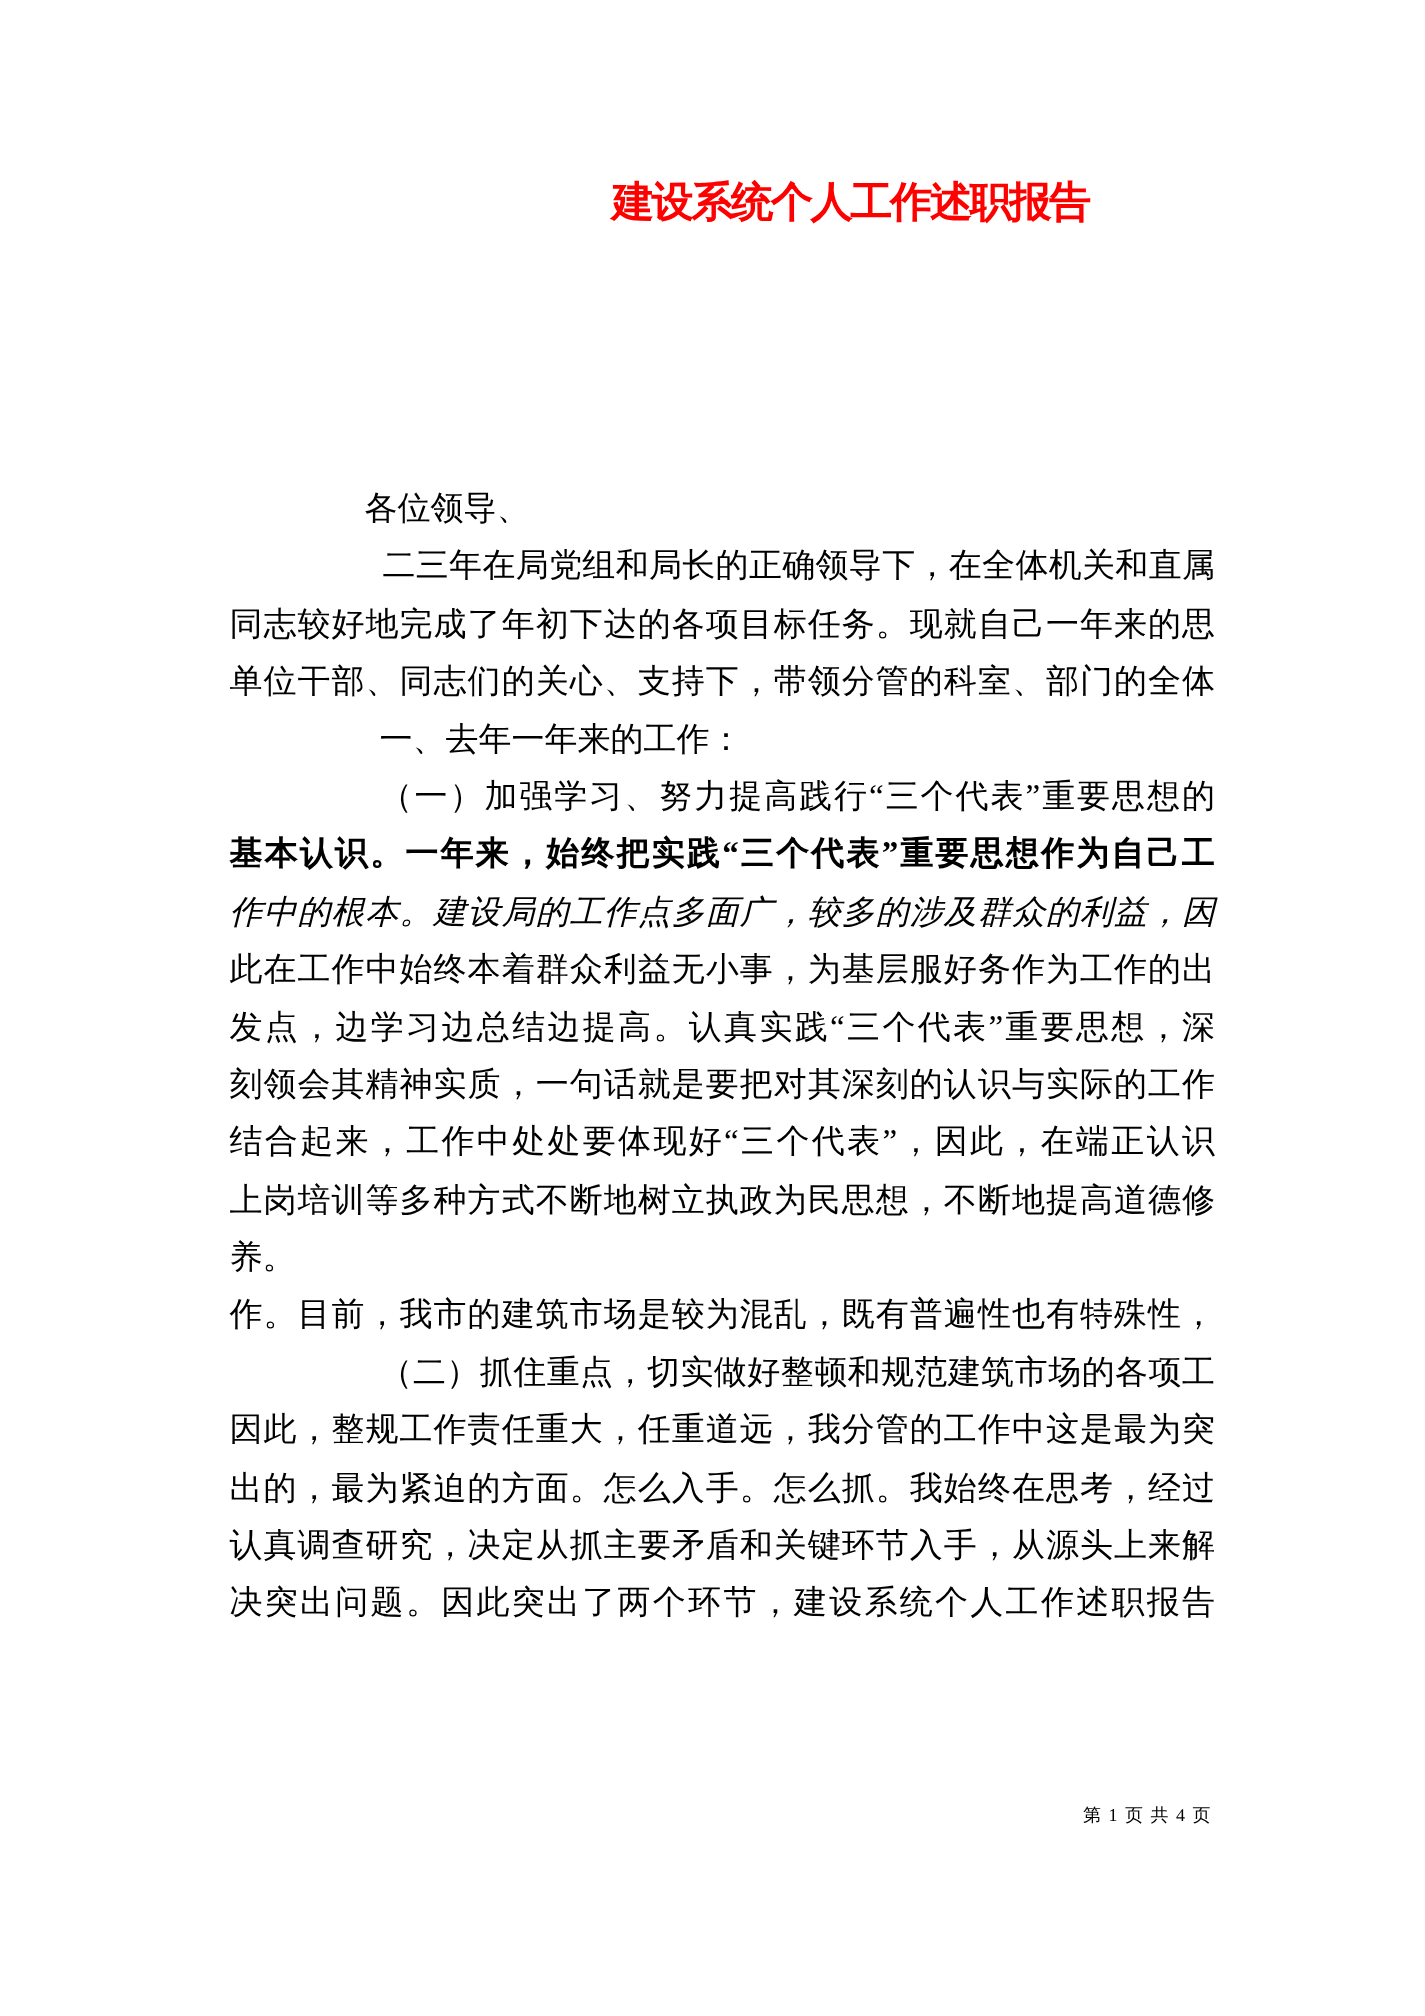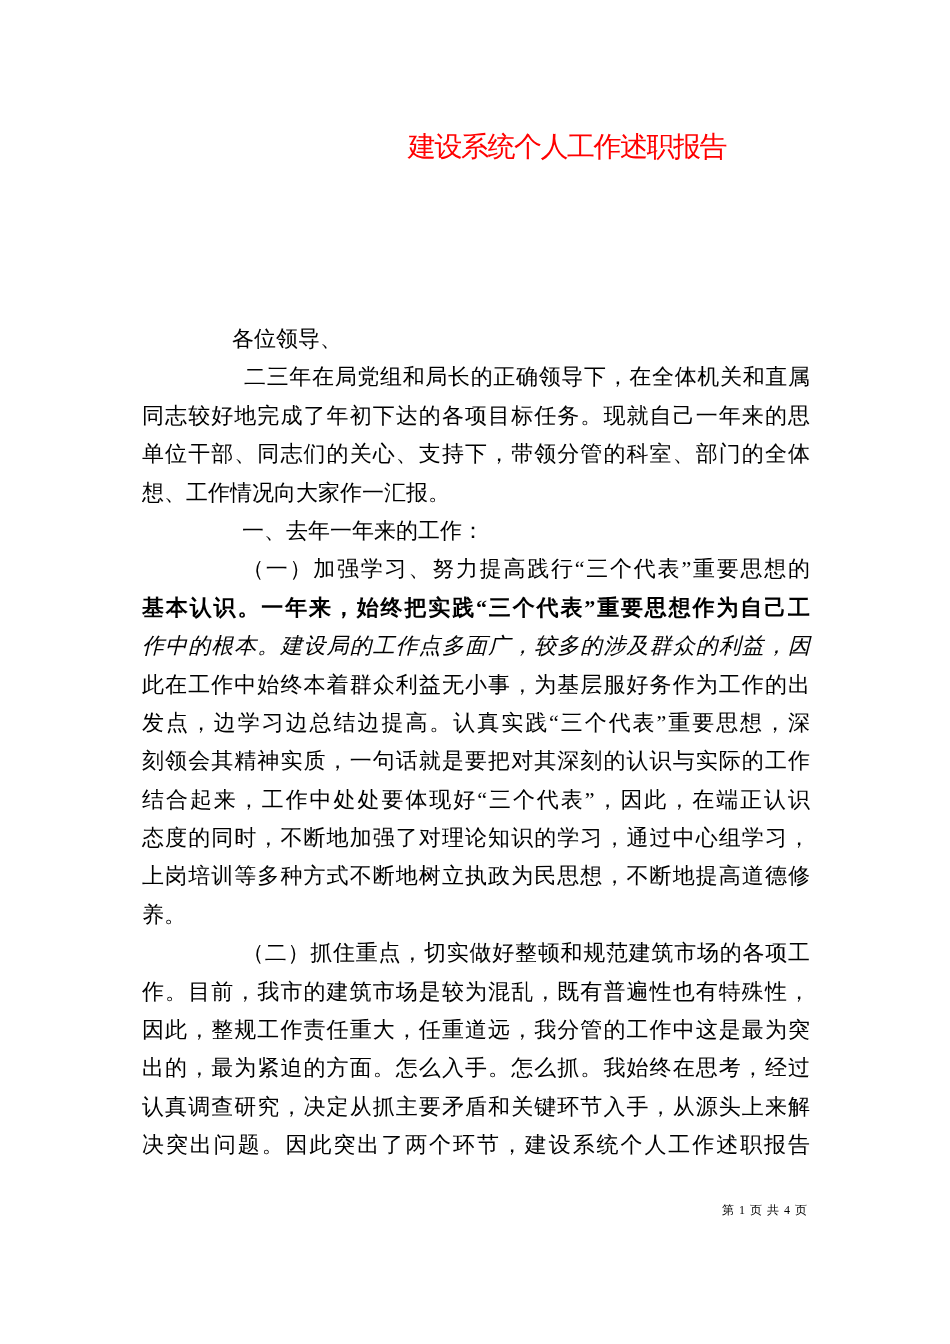--- a/index.html
+++ b/index.html
@@ -11,42 +11,43 @@
     position: relative;
     width: 950px;
     height: 1344px;
     background: #ffffff;
     overflow: hidden;
     font-family: "Liberation Serif", serif;
   }
   .doc-title {
     position: absolute;
     left: 408px;
-    top: 130px;
+    top: 118px;
     font-family: "Liberation Sans", sans-serif;
-    font-weight: 400;
+    font-weight: 700;
     font-size: 28px;
     line-height: 34px;
     letter-spacing: -1.5px;
     white-space: nowrap;
   }
   .doc-body {
     position: absolute;
     left: 142px;
     top: 320px;
     width: 668px;
     color: #000000;
   }
   .line {
     height: 38.4px;
     line-height: 38.4px;
     font-size: 22px;
     color: #000000;
     white-space: nowrap;
     overflow: visible;
+    margin-left: 11px;
   }
   .line.justify {
     white-space: normal;
     text-align: justify;
     text-align-last: justify;
     text-justify: inter-character;
   }
   .page-footer {
     position: absolute;
     right: 142px;
@@ -62,34 +63,32 @@
 <body>
 
 <div class="page">
   <div class="doc-title" style="color: rgb(255, 0, 0);">建设系统个人工作述职报告</div>
 
   <div class="doc-body">
       <div class="line" style="text-indent: 90px;">各位领导、</div>
       <div class="line justify" style="text-indent: 102px;">二三年在局党组和局长的正确领导下，在全体机关和直属</div>
       <div class="line justify" style="text-indent: 0px;">同志较好地完成了年初下达的各项目标任务。现就自己一年来的思</div>
       <div class="line justify" style="text-indent: 0px;">单位干部、同志们的关心、支持下，带领分管的科室、部门的全体</div>
-      <div class="line" style="text-indent: 0px;">想、工作情况向大家作一汇报。</div>
       <div class="line" style="text-indent: 100px;">一、去年一年来的工作：</div>
       <div class="line justify" style="text-indent: 100px;">（一）加强学习、努力提高践行“三个代表”重要思想的</div>
       <div class="line justify" style="text-indent: 0px; font-weight: bold;">基本认识。一年来，始终把实践“三个代表”重要思想作为自己工</div>
       <div class="line justify" style="text-indent: 0px; font-style: italic;">作中的根本。建设局的工作点多面广，较多的涉及群众的利益，因</div>
       <div class="line justify" style="text-indent: 0px;">此在工作中始终本着群众利益无小事，为基层服好务作为工作的出</div>
       <div class="line justify" style="text-indent: 0px;">发点，边学习边总结边提高。认真实践“三个代表”重要思想，深</div>
       <div class="line justify" style="text-indent: 0px;">刻领会其精神实质，一句话就是要把对其深刻的认识与实际的工作</div>
       <div class="line justify" style="text-indent: 0px;">结合起来，工作中处处要体现好“三个代表”，因此，在端正认识</div>
-      <div class="line justify" style="text-indent: 0px;">态度的同时，不断地加强了对理论知识的学习，通过中心组学习，</div>
       <div class="line justify" style="text-indent: 0px;">上岗培训等多种方式不断地树立执政为民思想，不断地提高道德修</div>
       <div class="line" style="text-indent: 0px;">养。</div>
+      <div class="line justify" style="text-indent: 0px;">作。目前，我市的建筑市场是较为混乱，既有普遍性也有特殊性，</div>
       <div class="line justify" style="text-indent: 100px;">（二）抓住重点，切实做好整顿和规范建筑市场的各项工</div>
-      <div class="line justify" style="text-indent: 0px;">作。目前，我市的建筑市场是较为混乱，既有普遍性也有特殊性，</div>
       <div class="line justify" style="text-indent: 0px;">因此，整规工作责任重大，任重道远，我分管的工作中这是最为突</div>
       <div class="line justify" style="text-indent: 0px;">出的，最为紧迫的方面。怎么入手。怎么抓。我始终在思考，经过</div>
       <div class="line justify" style="text-indent: 0px;">认真调查研究，决定从抓主要矛盾和关键环节入手，从源头上来解</div>
       <div class="line justify" style="text-indent: 0px;">决突出问题。因此突出了两个环节，建设系统个人工作述职报告</div>
     </div>
 
   <div class="page-footer">第 1 页 共 4 页</div>
 </div>
 
 </body></html>

